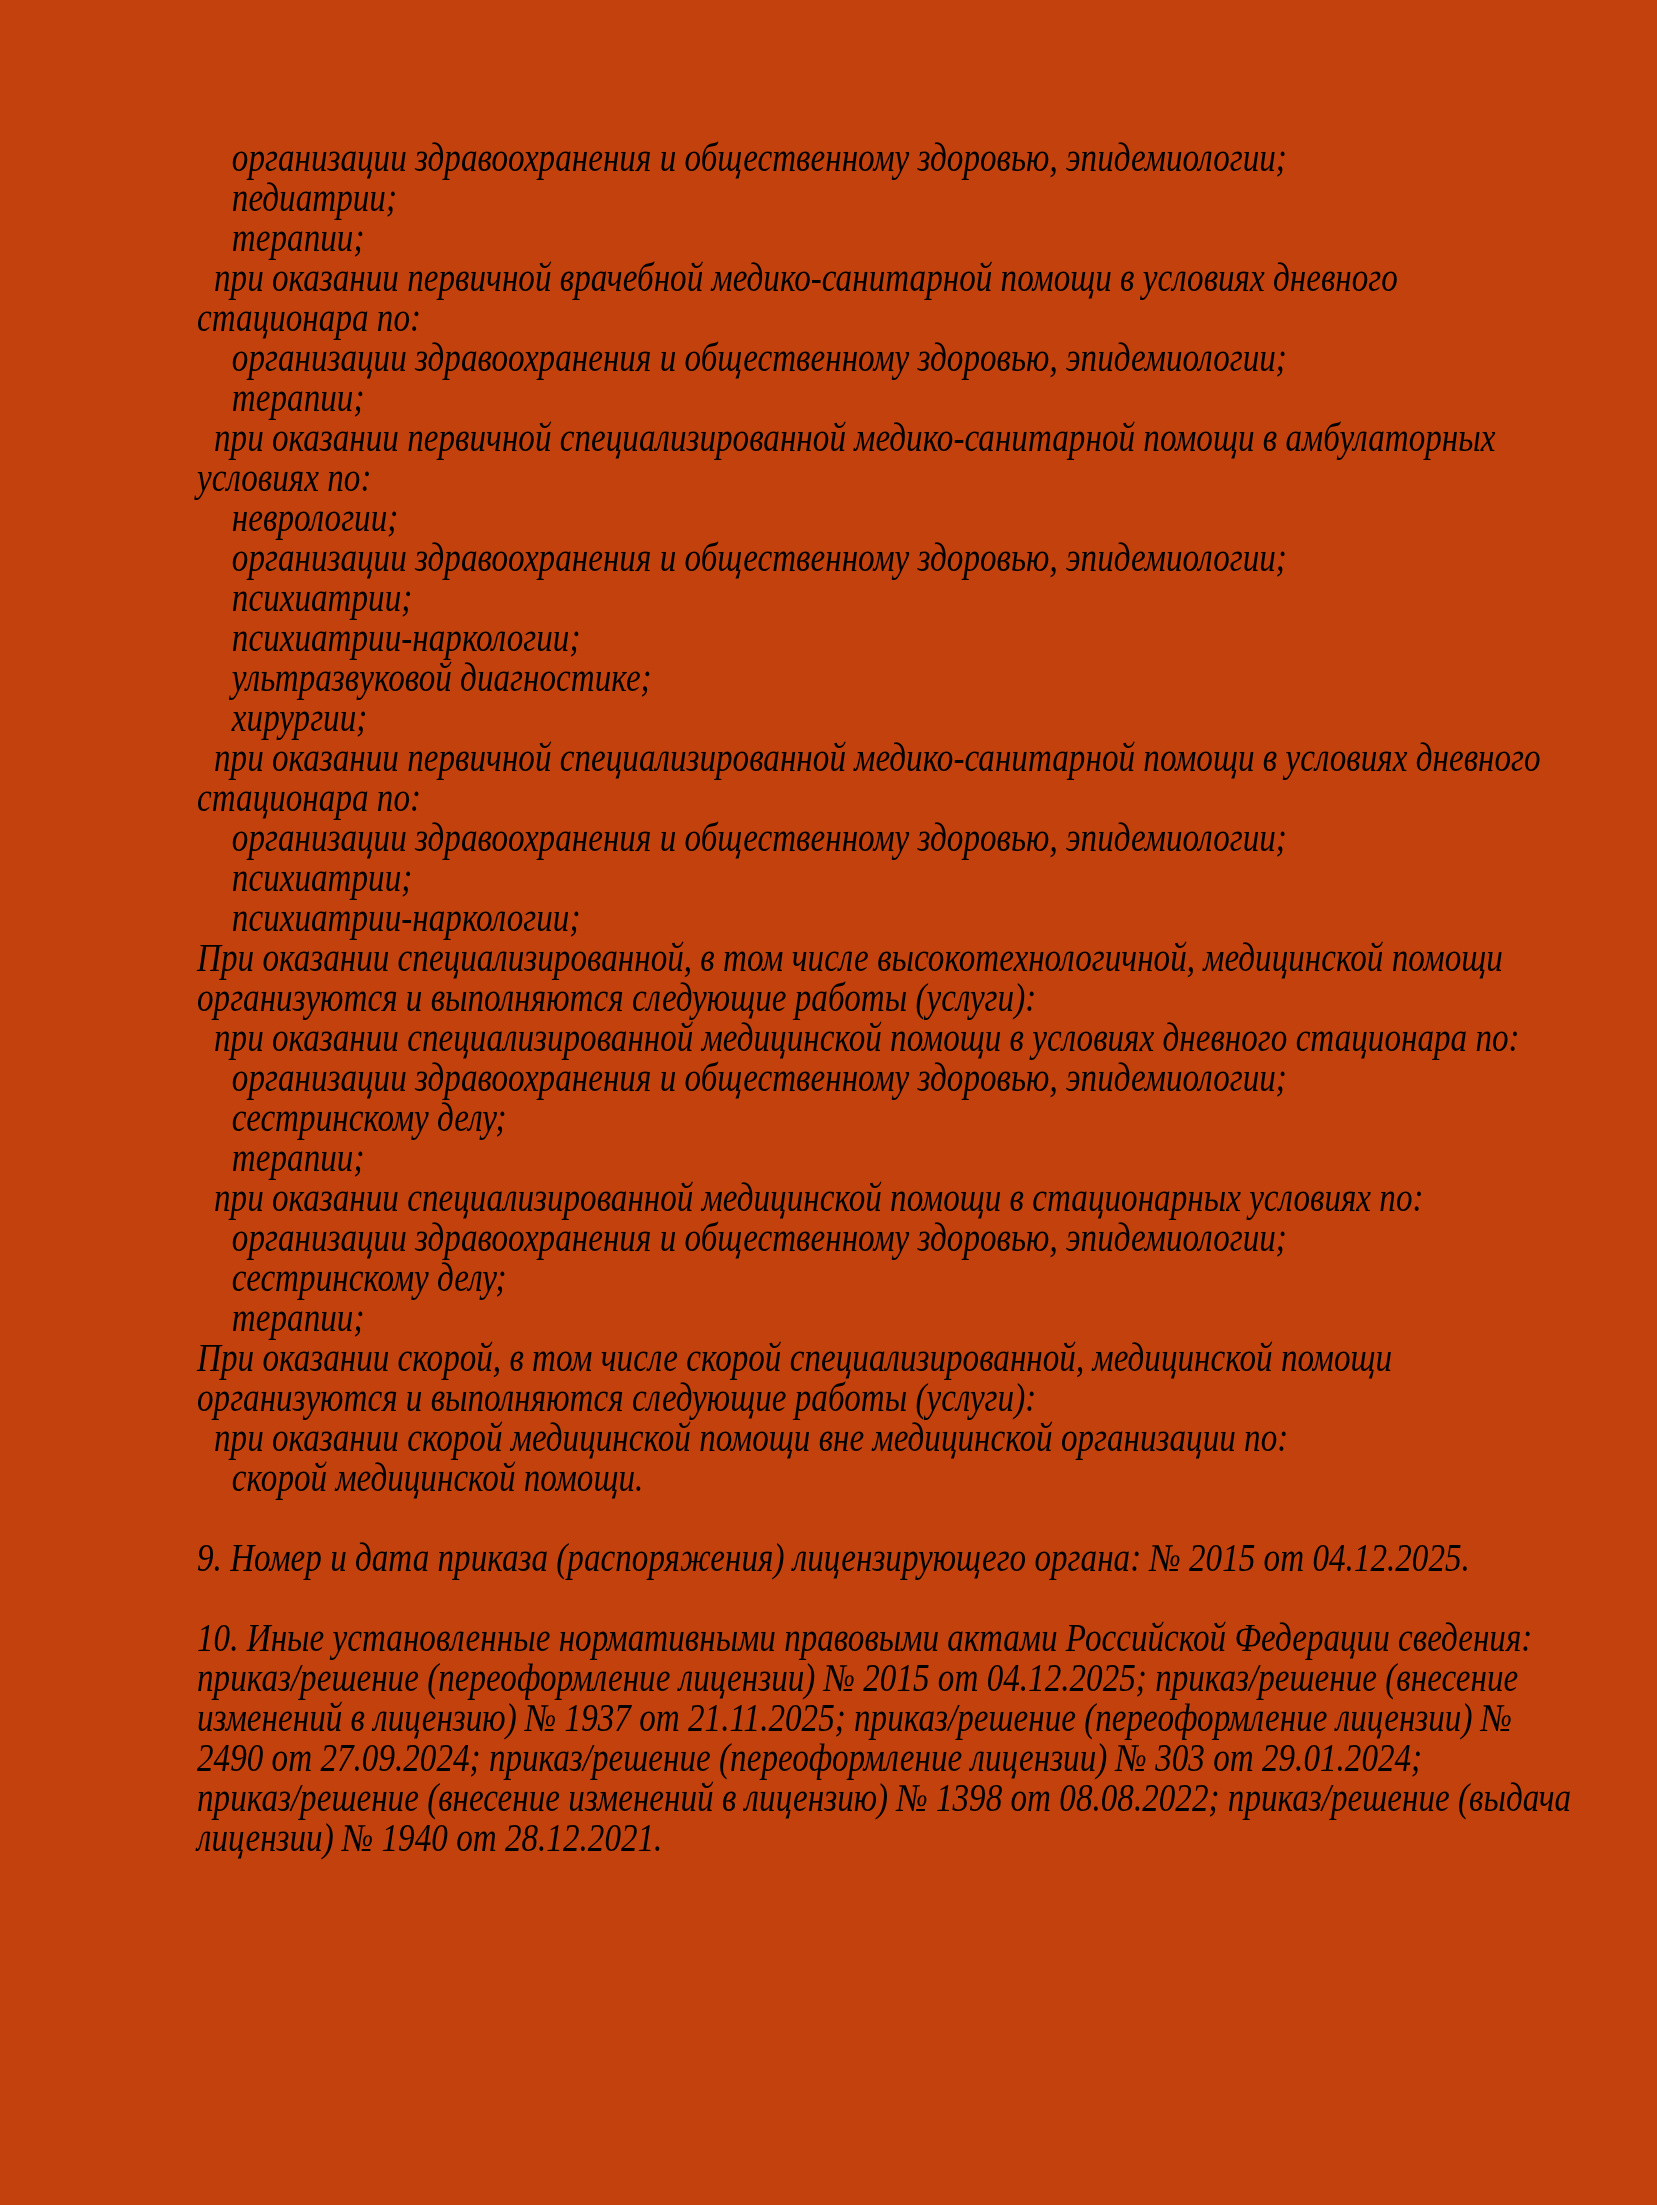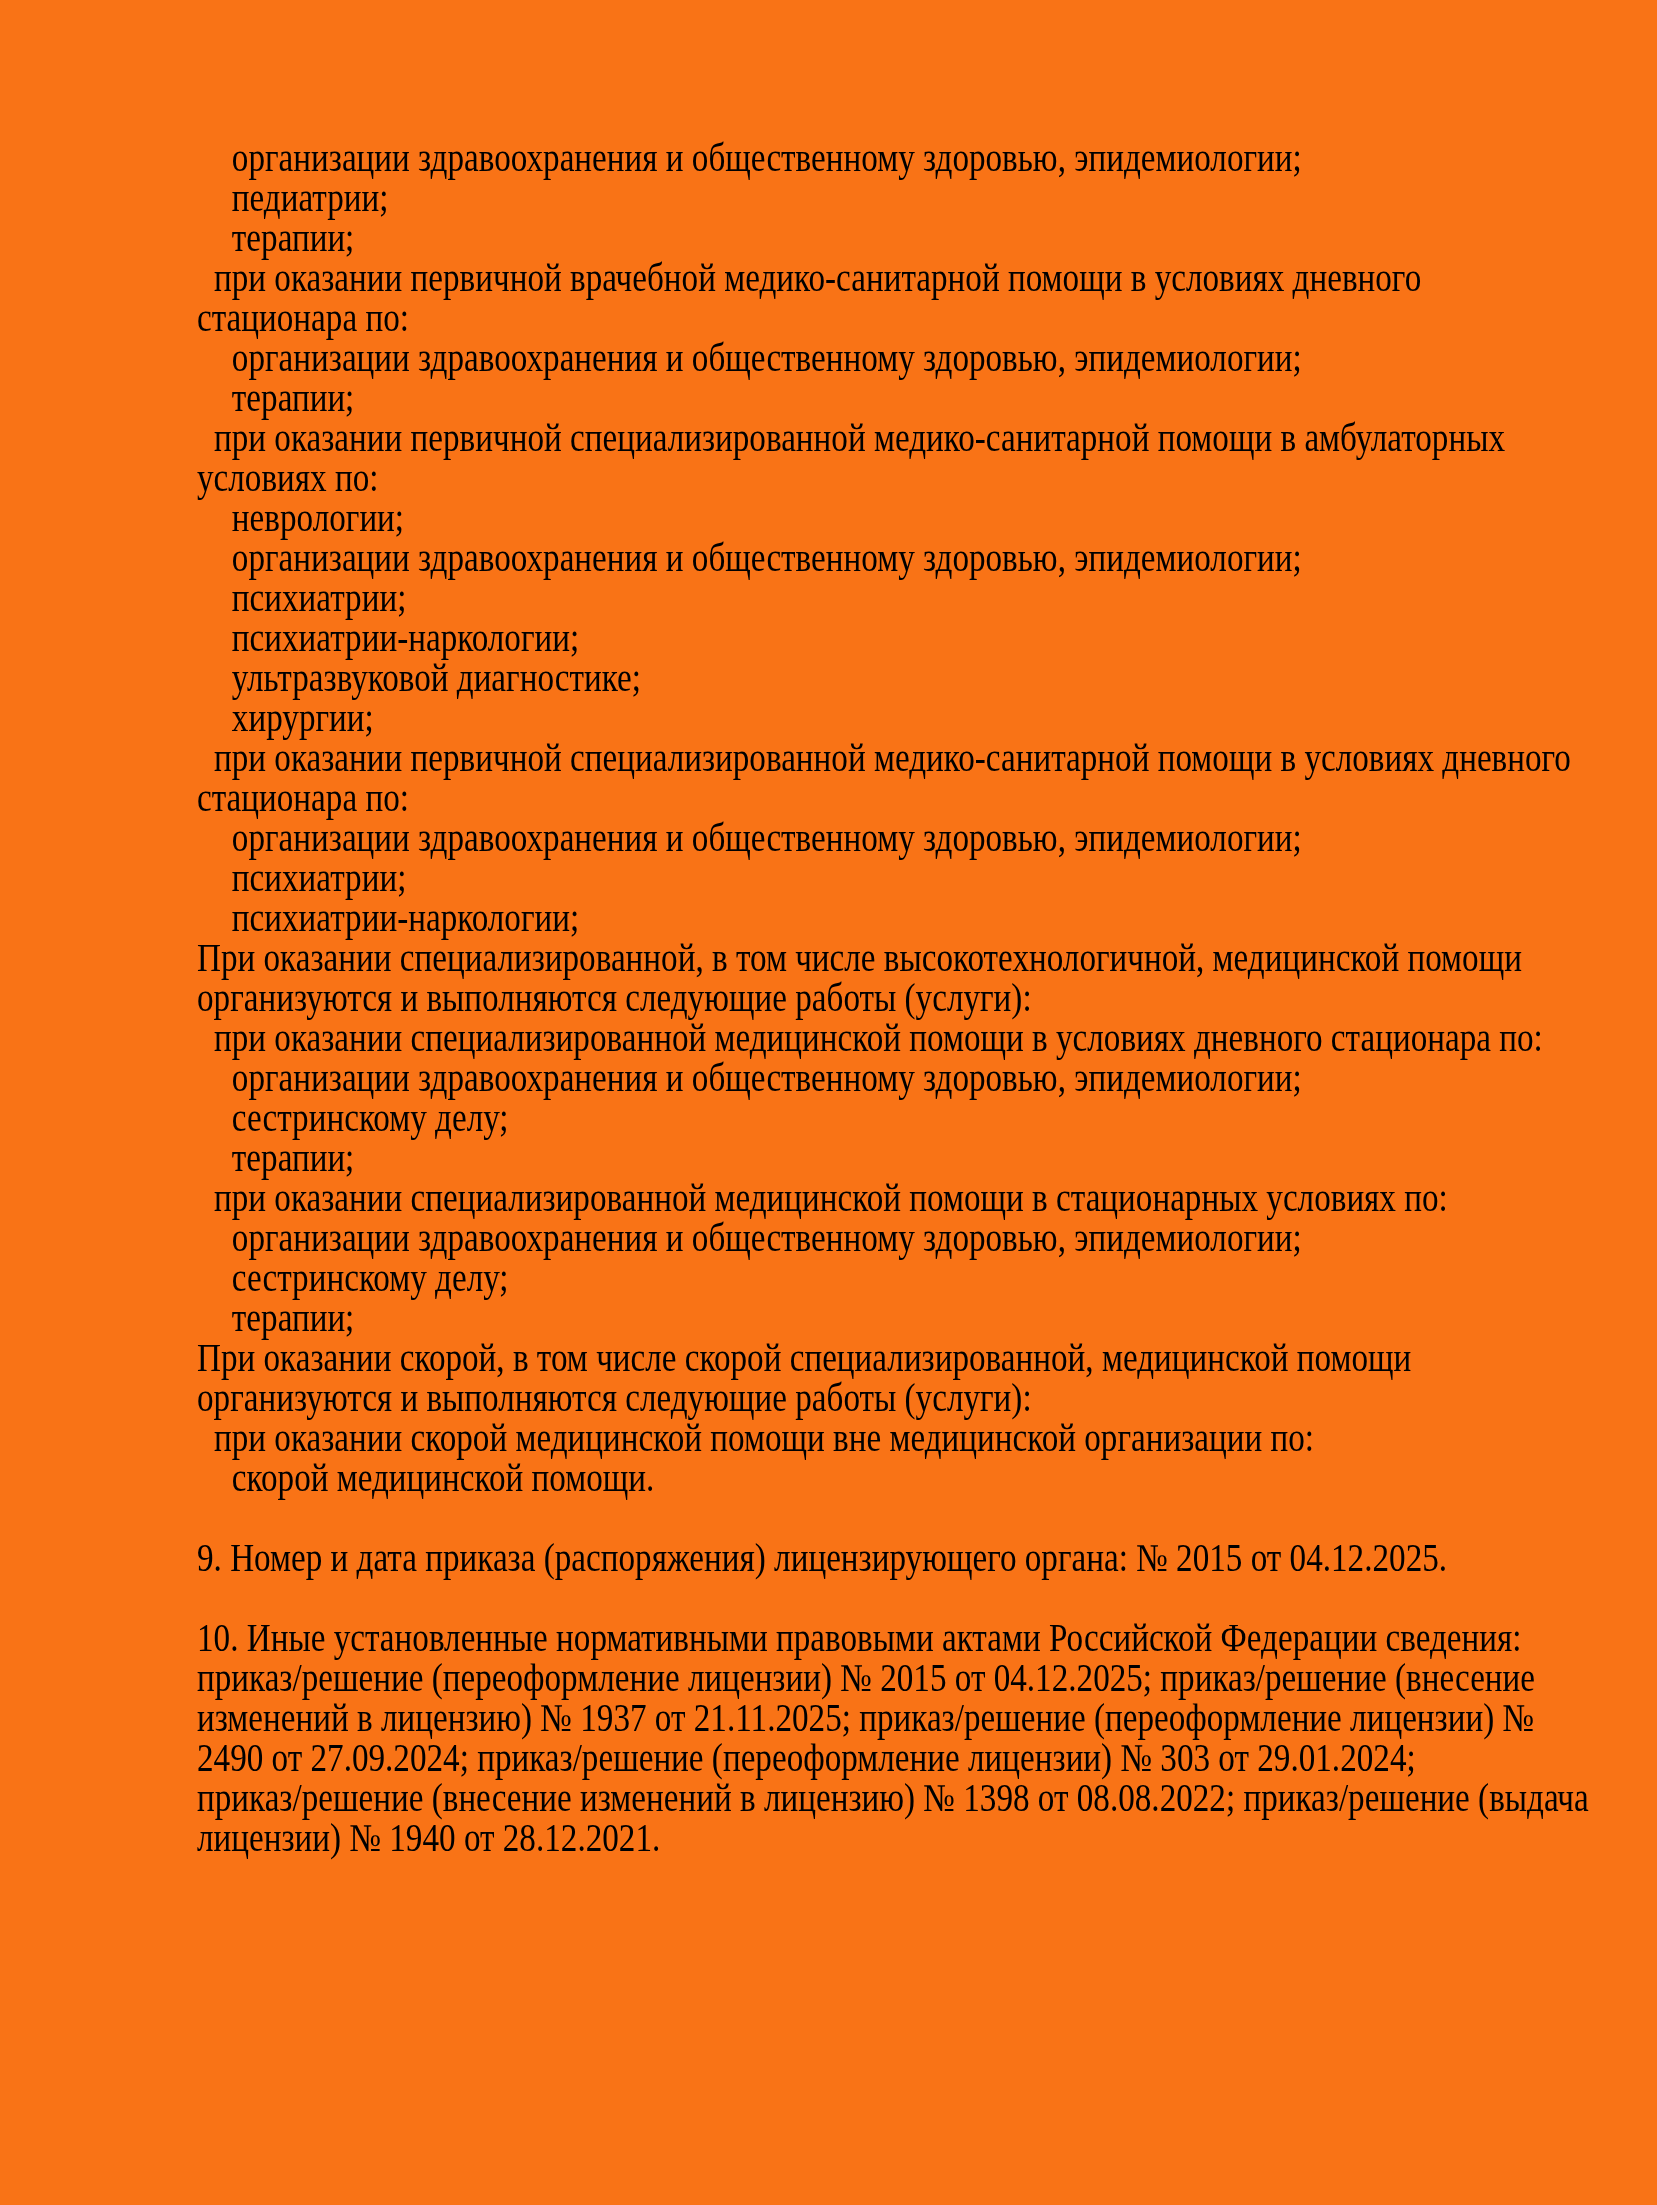--- a/index.html
+++ b/index.html
@@ -12,23 +12,24 @@
     background: #ffffff;
     position: relative;
     font-family: "Liberation Serif", "DejaVu Serif", serif;
   }
   .page {
     position: absolute;
     left: 0;
     top: 0;
     width: 1657px;
     height: 2205px;
-    background: #f97316;
+    background: #c2410c;
     color: #000000;
     overflow: hidden;
+    font-style: italic;
   }
   .doc-body {
     position: absolute;
     left: 197px;
     top: 138px;
     width: 1671px;
     font-size: 39px;
     line-height: 40px;
     transform: scaleX(0.85);
     transform-origin: top left;

